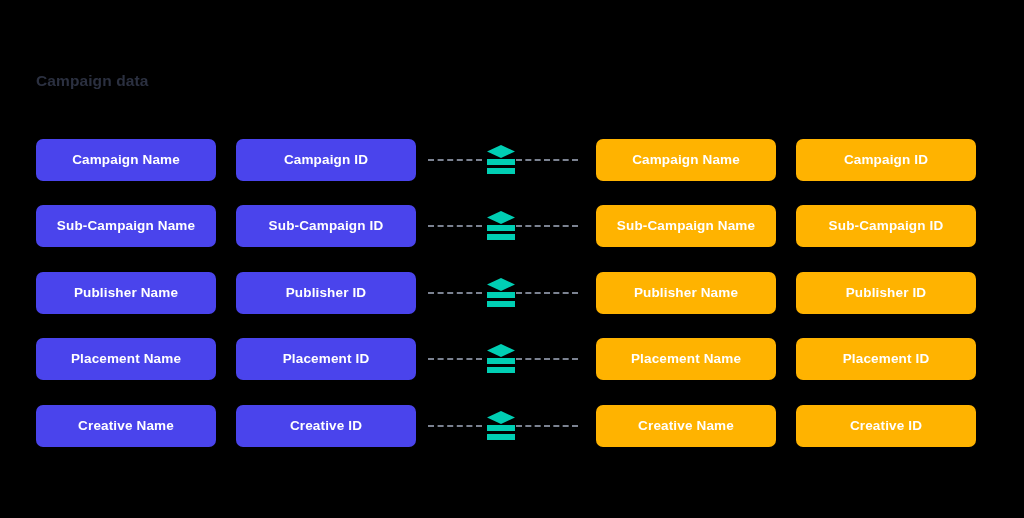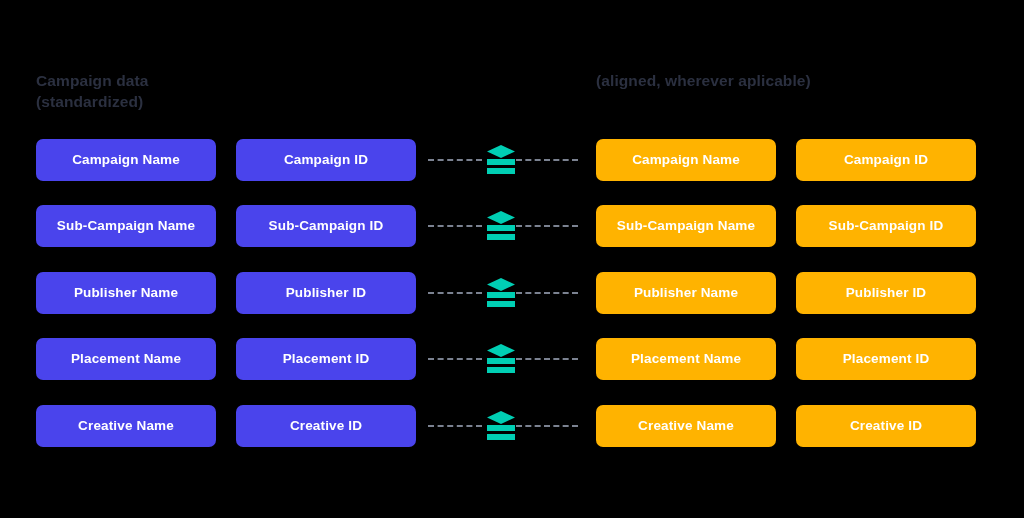--- a/index.html
+++ b/index.html
@@ -113,25 +113,23 @@
   #row-3 { top: 338px; padding-left: 24px; }
   #row-4 { top: 405px; text-align: right; }
 </style>
 </head>
 <body>
 
 <div class="canvas">
 
   <div class="col-header" id="header-left">
     <span class="hl">Campaign data</span>
-    <span class="hl">(standardized)</span>
   </div>
 
   <div class="col-header" id="header-right">
-    <span class="hl">(aligned, wherever aplicable)</span>
   </div>
 
   <div class="grid">
 
     <div class="row" id="row-0">
       <div class="cell c1 blue">
         <span>Campaign Name</span>
       </div>
       <div class="cell c2 blue">
         <span>Campaign ID</span>

